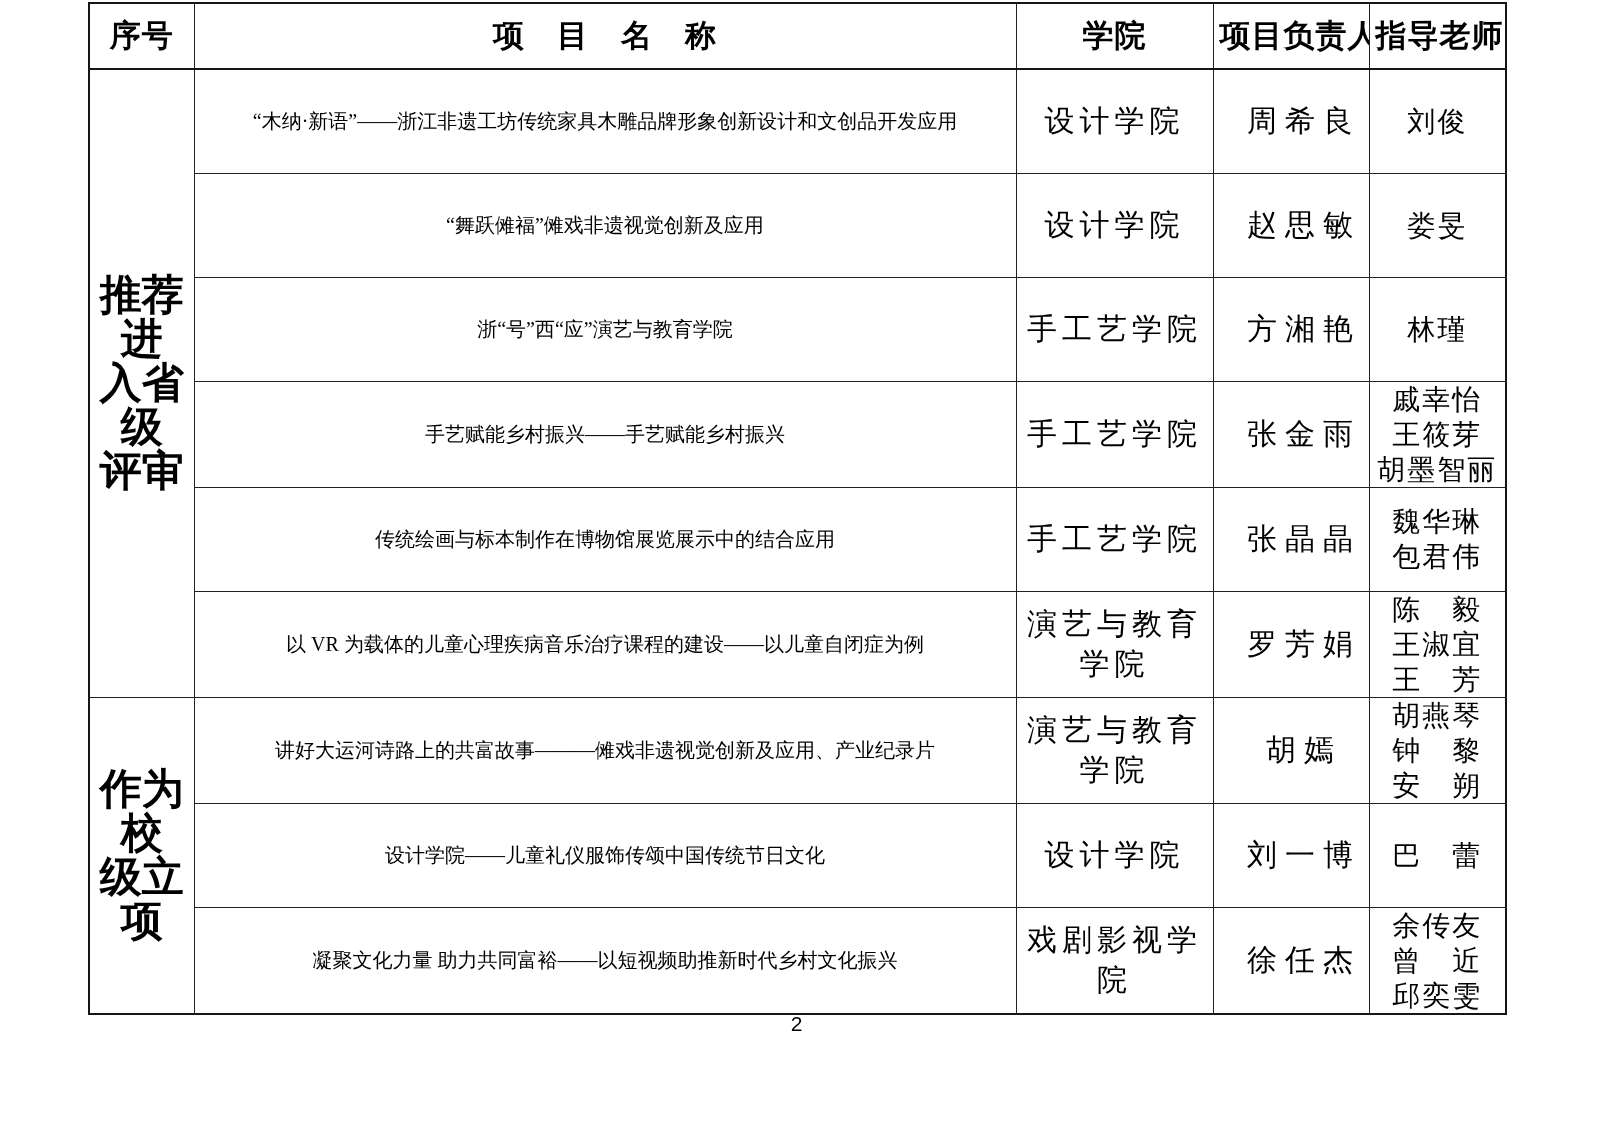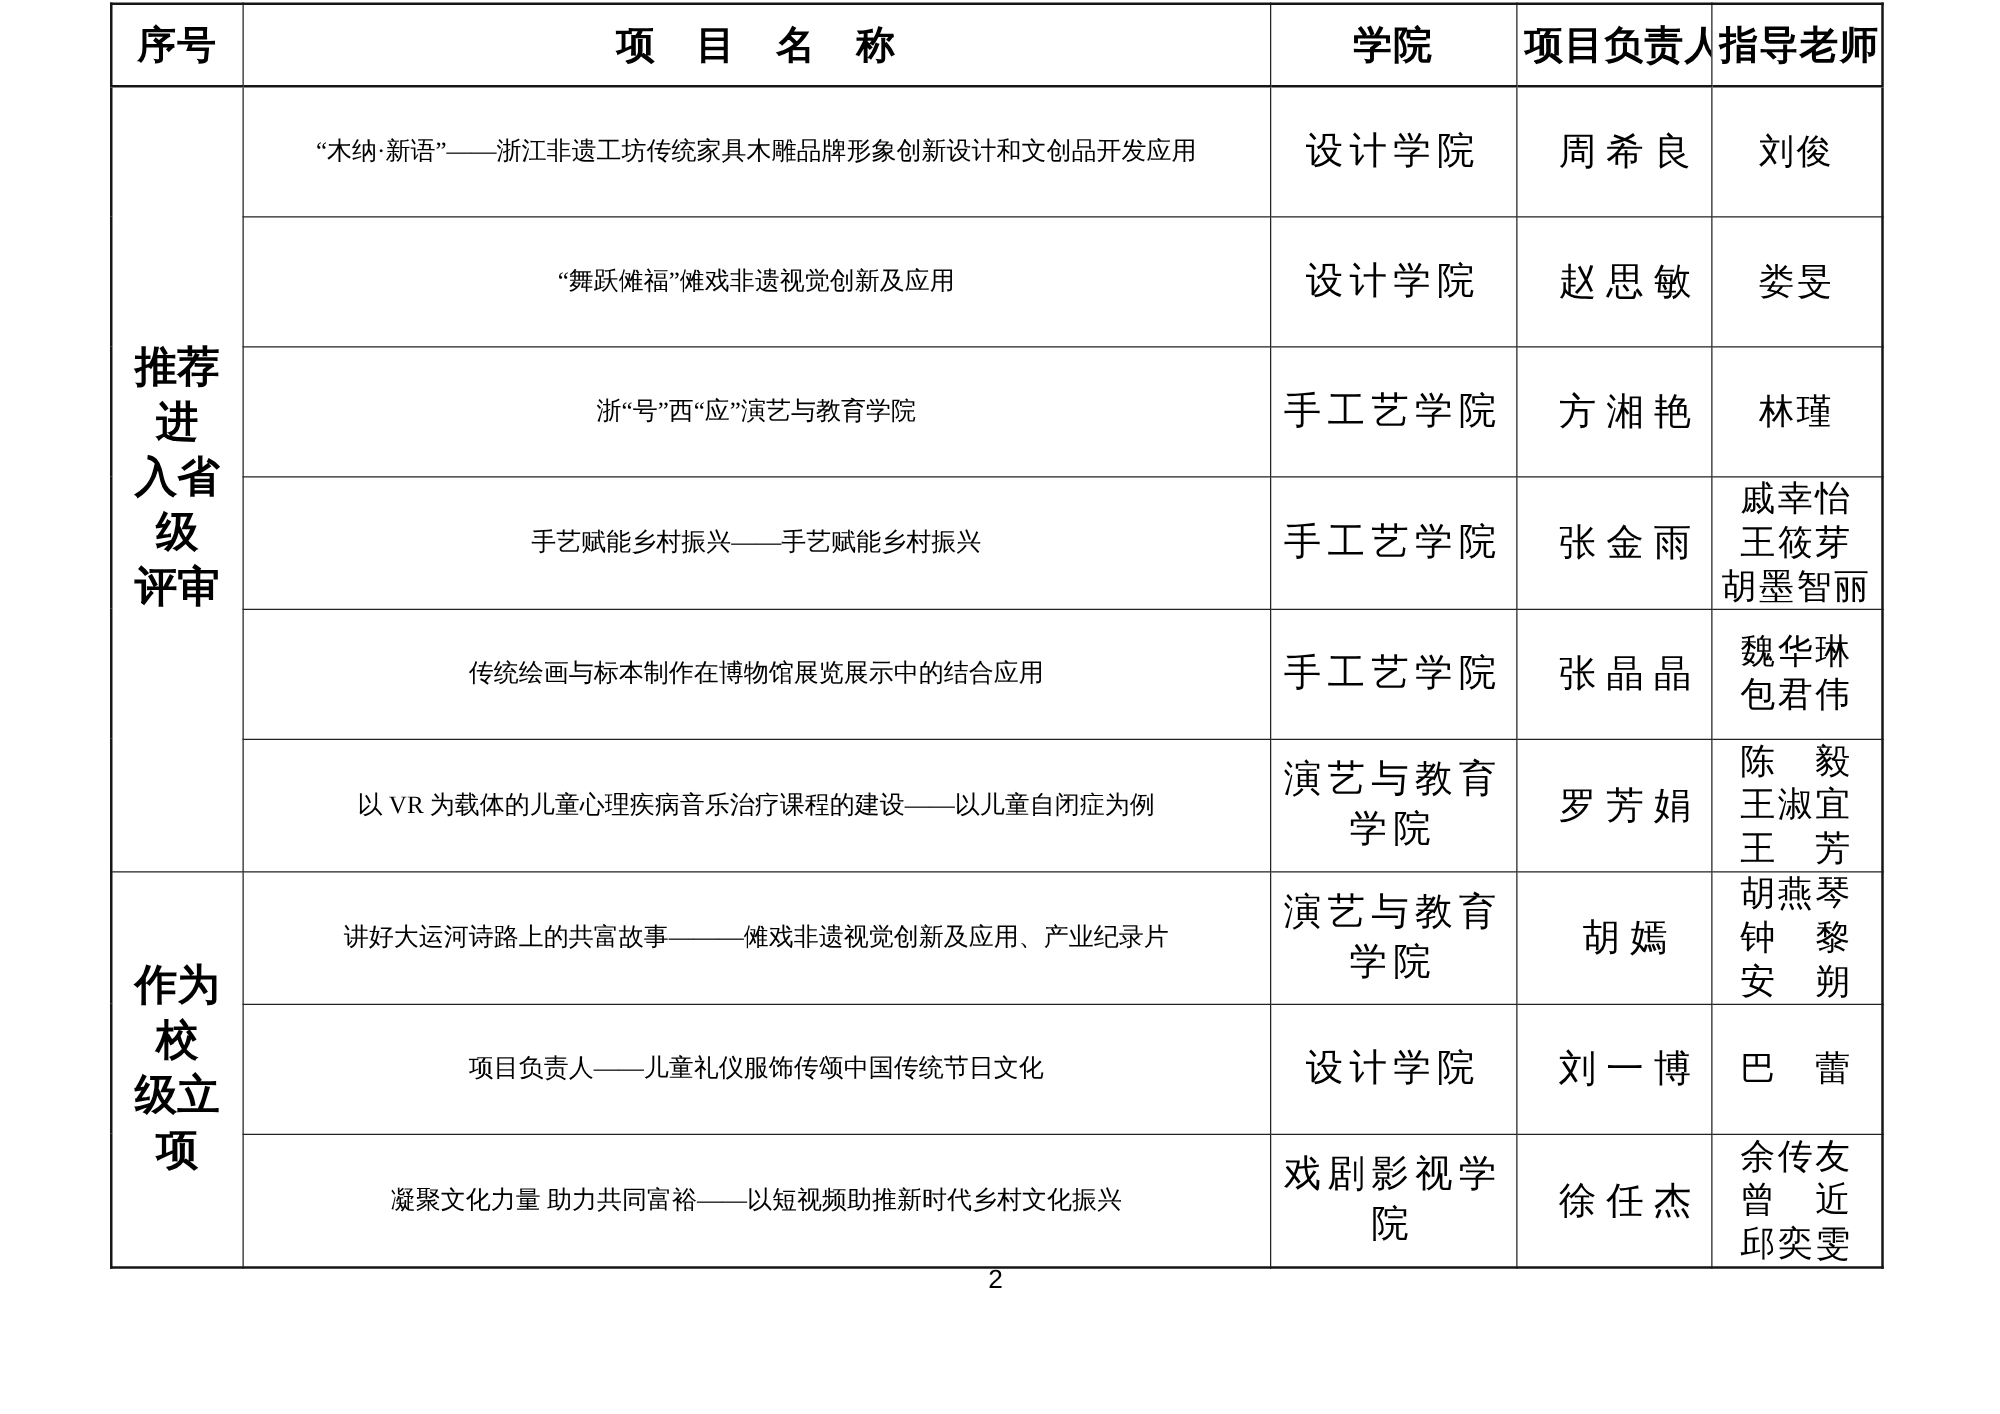--- a/index.html
+++ b/index.html
@@ -43,21 +43,21 @@
 
   .doc-table th {
     font-weight: bold;
     font-size: 31px;
     border-bottom: 2px solid #161616;
     letter-spacing: 1px;
     white-space: nowrap;
   }
   td.cell-group {
     font-weight: bold;
-    font-size: 34px;
+    font-size: 42px;
     line-height: 44px;
     white-space: pre-line;
     padding: 0 2px;
   }
   td.cell-name {
     font-size: 20px;
     line-height: 45px;
     padding: 0 12px;
   }
   td.cell-college {
@@ -161,21 +161,21 @@
         <td class="cell-group" rowspan="3">作为校
 级立项</td>
         <td class="cell-name">讲好大运河诗路上的共富故事———傩戏非遗视觉创新及应用、产业纪录片</td>
         <td class="cell-college">演艺与教育学院</td>
         <td class="cell-leader">胡嫣</td>
         <td class="cell-advisor">胡燕琴
 钟　黎
 安　朔</td>
       </tr>
       <tr>
-        <td class="cell-name">项目负责人——儿童礼仪服饰传颂中国传统节日文化</td>
+        <td class="cell-name">设计学院——儿童礼仪服饰传颂中国传统节日文化</td>
         <td class="cell-college">设计学院</td>
         <td class="cell-leader">刘一博</td>
         <td class="cell-advisor">巴　蕾</td>
       </tr>
       <tr>
         <td class="cell-name">凝聚文化力量 助力共同富裕——以短视频助推新时代乡村文化振兴</td>
         <td class="cell-college">戏剧影视学院</td>
         <td class="cell-leader">徐任杰</td>
         <td class="cell-advisor">余传友
 曾　近

